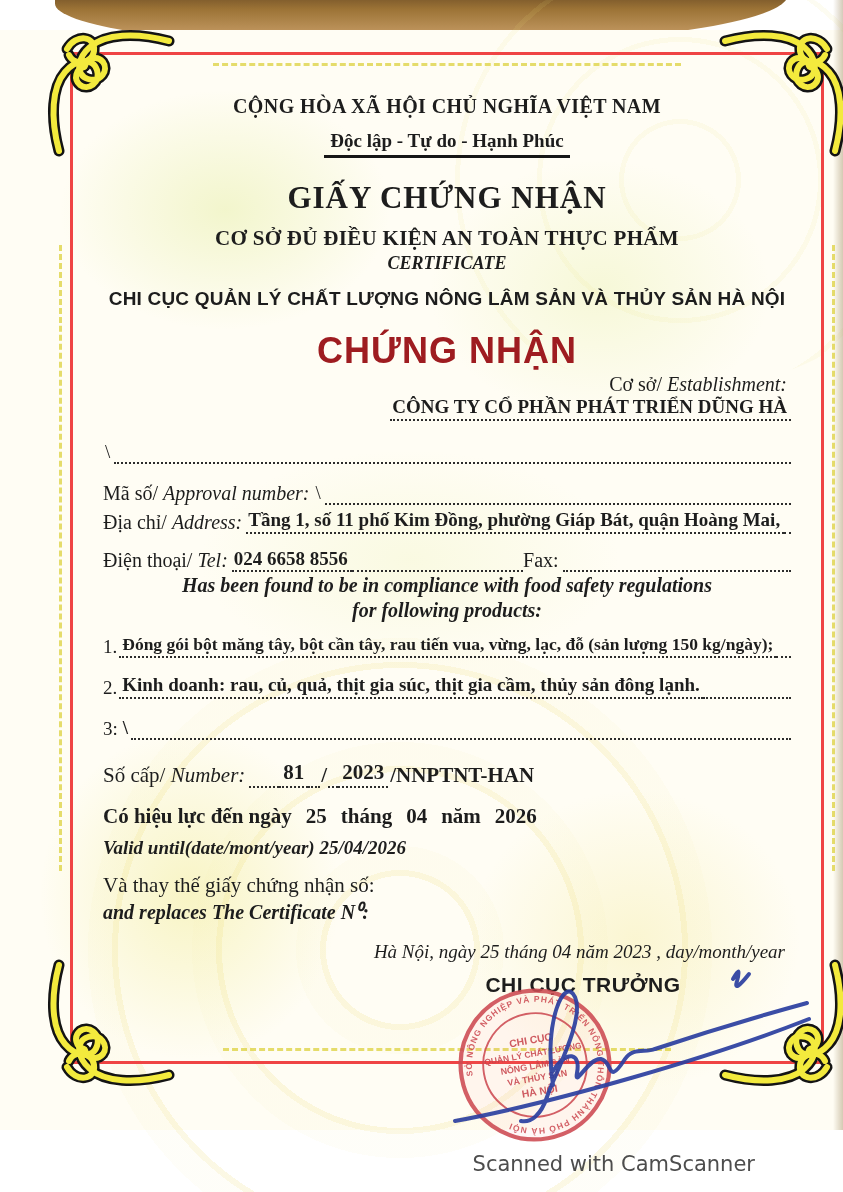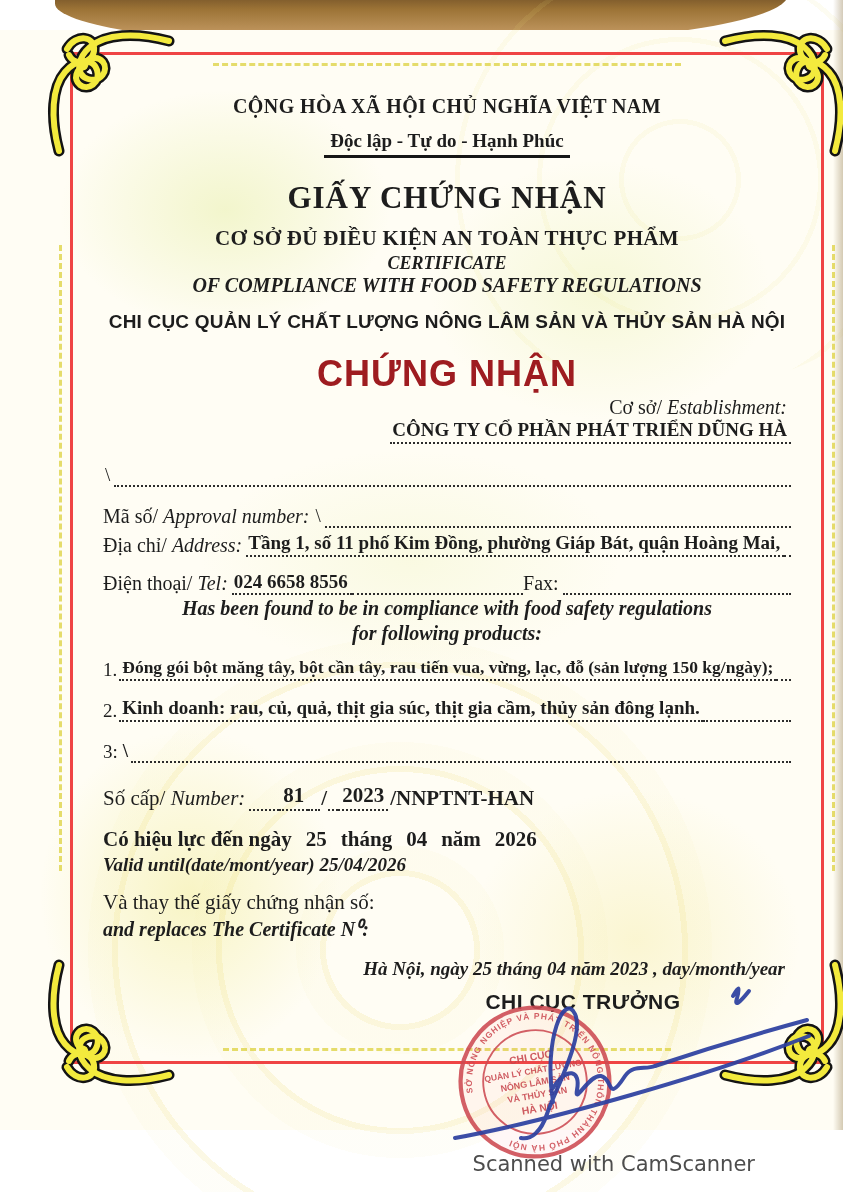--- a/index.html
+++ b/index.html
@@ -103,26 +103,26 @@
   .prod-line { display:flex; align-items:flex-end; font-size:19px; margin-top:12px; }
   .prod-no { padding-right:2px; font-size:19px; }
   .prod-val { font-weight:bold; border-bottom:2px dotted #2c2c2c; white-space:nowrap; padding:0 3px 1px 3px; }
 
   .num-line { display:flex; align-items:flex-end; font-size:21px; margin-top:20px; }
   .bignum { font-weight:bold; border-bottom:2px dotted #2c2c2c; padding:0 4px 1px 4px; }
   .suffix { font-weight:bold; padding-left:2px; }
 
   .valid-vi { margin-top:16px; font-size:21px; font-weight:bold; }
   .valid-vi .sp { padding:0 7px; }
-  .valid-en { margin-top:2px; font-size:19px; font-weight:bold; font-style:italic; }
+  .valid-en { margin-top:8px; font-size:19px; font-weight:bold; font-style:italic; }
   .replace-vi { margin-top:14px; font-size:21px; }
   .replace-en { font-size:20px; font-style:italic; font-weight:bold; }
 
   .date-line { margin-top:16px; text-align:right; padding-right:6px;
-               font-size:19px; font-weight:bold; font-style:italic; }
+               font-size:19px; font-weight:normal; font-style:italic; }
 
   .sign-block { position:relative; height:190px; margin-top:4px; }
   .signer-title { position:absolute; left:330px; top:6px; width:300px; text-align:center;
                   font-size:21px; font-weight:bold; font-family:"Liberation Sans", sans-serif;
                   letter-spacing:.5px; }
   .stamp-wrap { position:absolute; left:352px; top:18px; width:160px; height:160px;
                 transform:rotate(-10deg); opacity:.88; }
   .sig-wrap { position:absolute; left:300px; top:-14px; width:410px; height:190px; }
 
   .footer-scan {
@@ -209,21 +209,20 @@
   </svg>
 
   <div class="content">
     <div class="center nat-title">CỘNG HÒA XÃ HỘI CHỦ NGHĨA VIỆT NAM</div>
     <div class="center motto-wrap">
       <span class="motto">Độc lập - Tự do - Hạnh Phúc</span>
     </div>
     <div class="center doc-title">GIẤY CHỨNG NHẬN</div>
     <div class="center doc-sub">CƠ SỞ ĐỦ ĐIỀU KIỆN AN TOÀN THỰC PHẨM</div>
     <div class="center cert-en">CERTIFICATE</div>
-    <div class="center cert-en2">OF COMPLIANCE WITH FOOD SAFETY REGULATIONS</div>
     <div class="center authority">CHI CỤC QUẢN LÝ CHẤT LƯỢNG NÔNG LÂM SẢN VÀ THỦY SẢN HÀ NỘI</div>
     <div class="center certify-heading">CHỨNG NHẬN</div>
 
     <div class="field-line" style="margin-top:1px;flex-direction:column;">
       <span class="lbl"><span>Cơ sở/</span> <span class="en">Establishment:</span></span>
       <span class="val">CÔNG TY CỔ PHẦN PHÁT TRIỂN DŨNG HÀ</span>
       <span class="fill"></span>
     </div>
     <div class="field-line" style="margin-top:18px;">
       <span class="val" style="border-bottom:none; font-weight:normal;">\</span>

